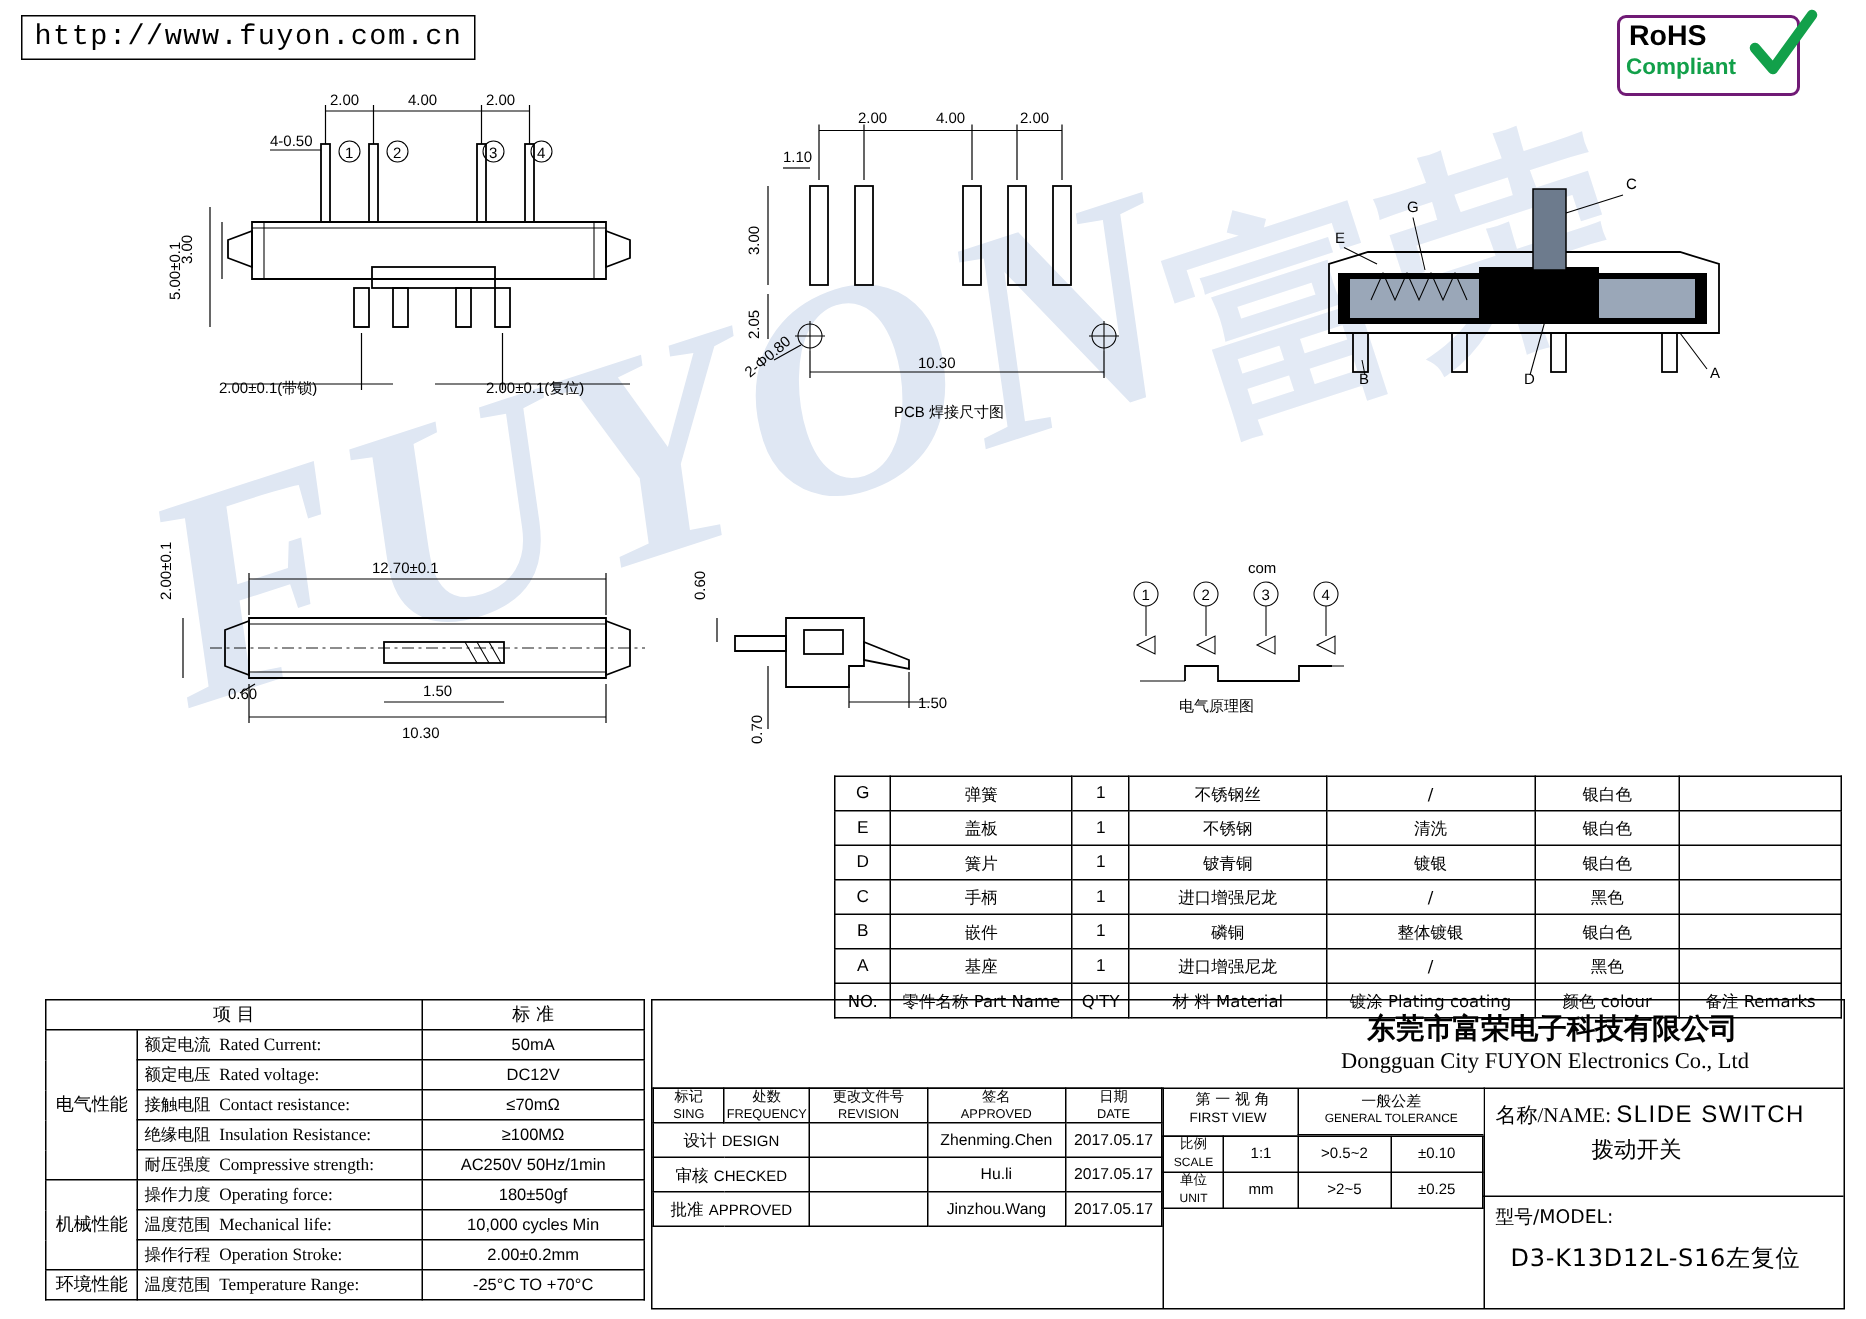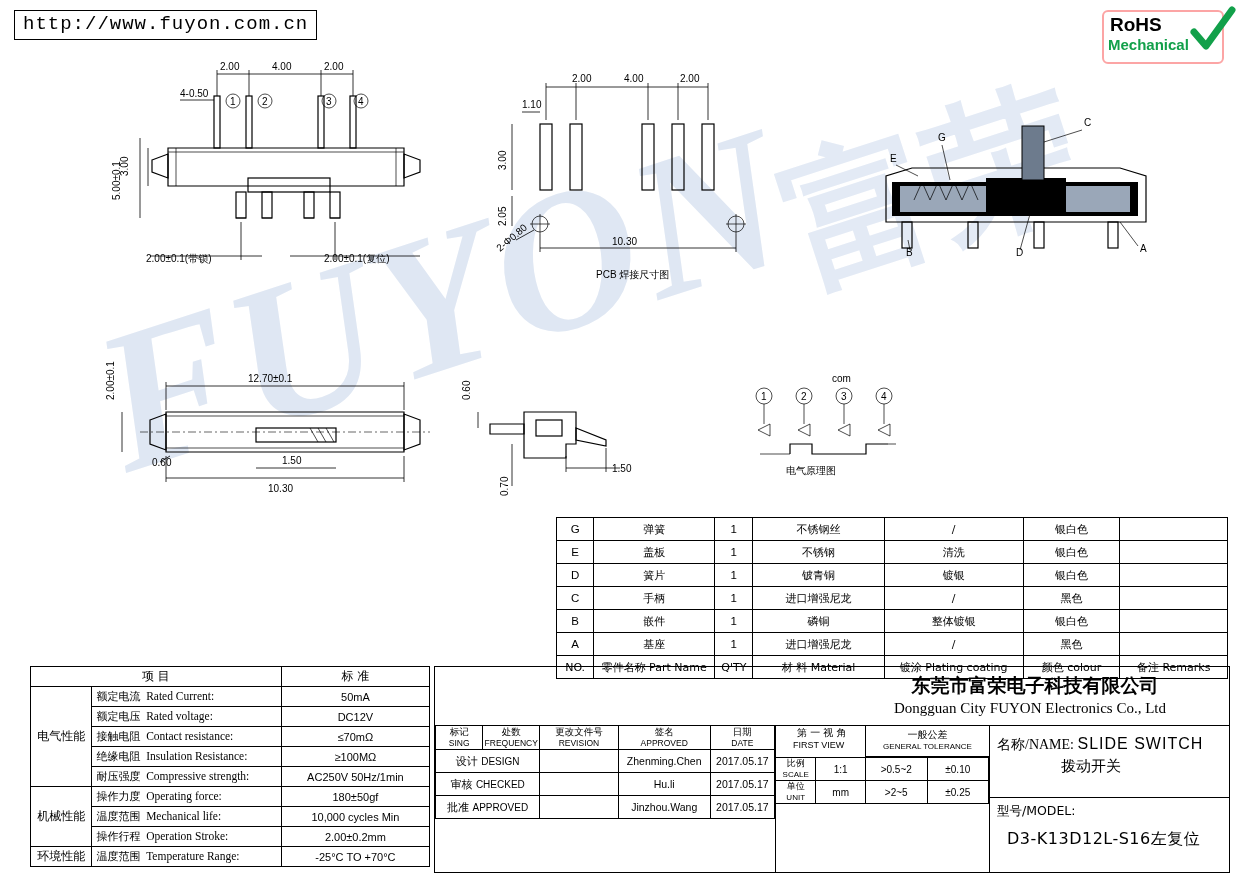--- a/index.html
+++ b/index.html
@@ -28,22 +28,22 @@
   }
   
   .urlbox{
     position:absolute;left:14px;top:10px;
     border:1px solid #000;padding:2px 8px 4px 8px;
     font-family:"Liberation Mono", monospace;
     font-size:19px;letter-spacing:1px;background:#fff;
   }
   
   .rohs{
-    position:absolute;right:20px;top:10px;width:118px;height:50px;
-    border:2px solid #fca5a5;border-radius:6px;background:#fff;margin-left:32px;
+    position:absolute;right:44px;top:10px;width:118px;height:50px;
+    border:2px solid #701a75;border-radius:6px;background:#fff;margin-left:32px;
   }
   .rohs .r1{
     position:absolute;left:6px;top:2px;font-family:"Liberation Sans",sans-serif;
     font-size:19px;font-weight:bold;color:#000;letter-spacing:0px;
   }
   .rohs .r2{
     position:absolute;left:4px;top:24px;font-family:"Liberation Sans",sans-serif;
     font-size:15px;font-weight:bold;color:#12a04a;
   }
   .rohs .tick{position:absolute;right:-14px;top:-6px;width:46px;height:52px;}
@@ -103,21 +103,21 @@
 
   <div class="wm">
     <div class="wm-text">FUYON</div>
     <div class="wm-cn">富荣</div>
   </div>
 
   <div class="urlbox">http://www.fuyon.com.cn</div>
 
   <div class="rohs">
     <div class="r1">RoHS</div>
-    <div class="r2">Mechanical</div>
+    <div class="r2">Compliant</div>
     <svg class="tick" viewBox="0 0 46 52">
       <path d="M4 26 L16 40 L42 4" stroke="#12a04a" stroke-width="7" fill="none" stroke-linecap="round" stroke-linejoin="round"></path>
     </svg>
   </div>
 
   <svg class="draw">
 
     <g>
 
       <path class="out" d="M168 148 L168 186 L404 186 L404 148 Z"></path>

